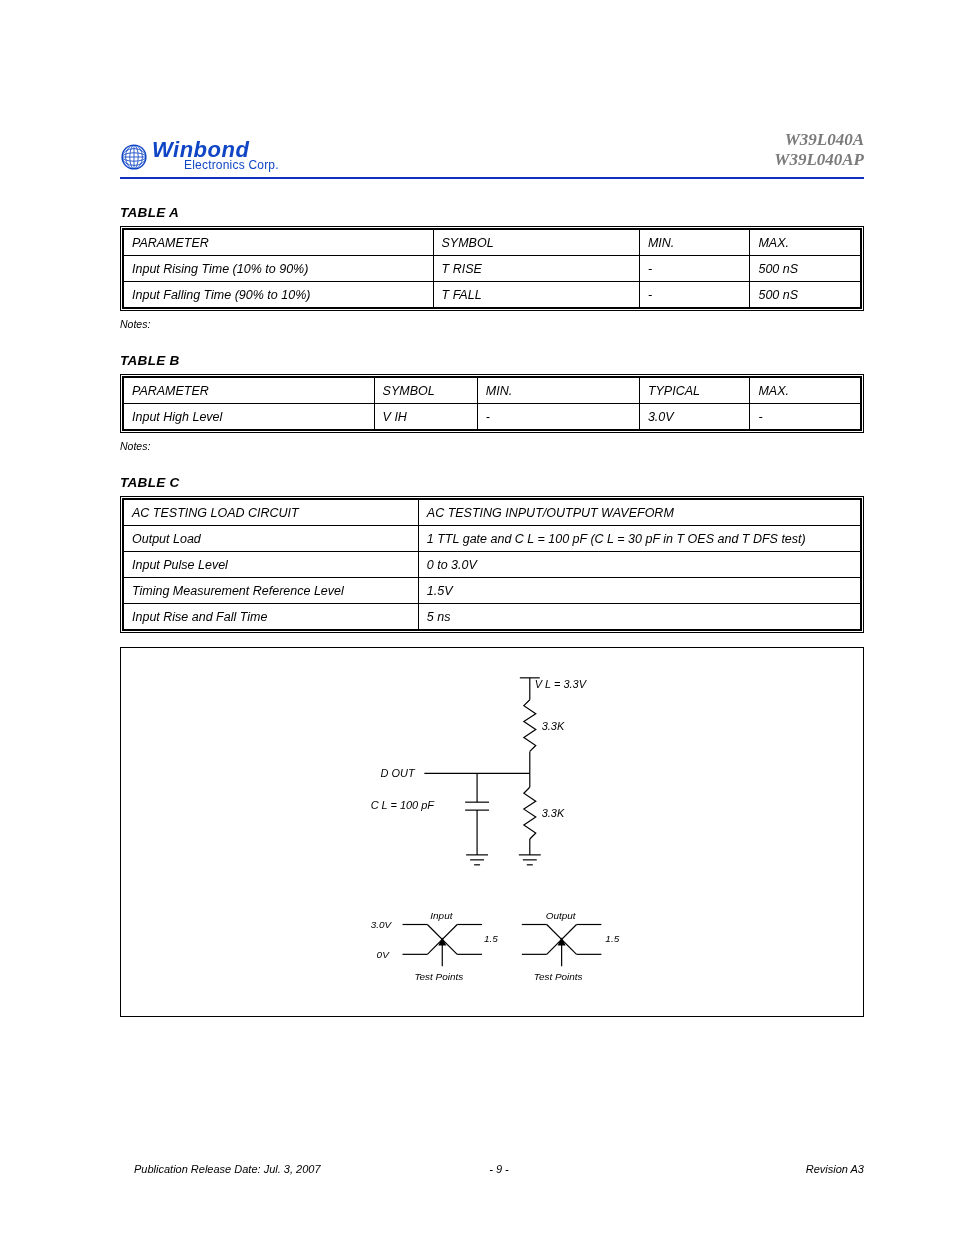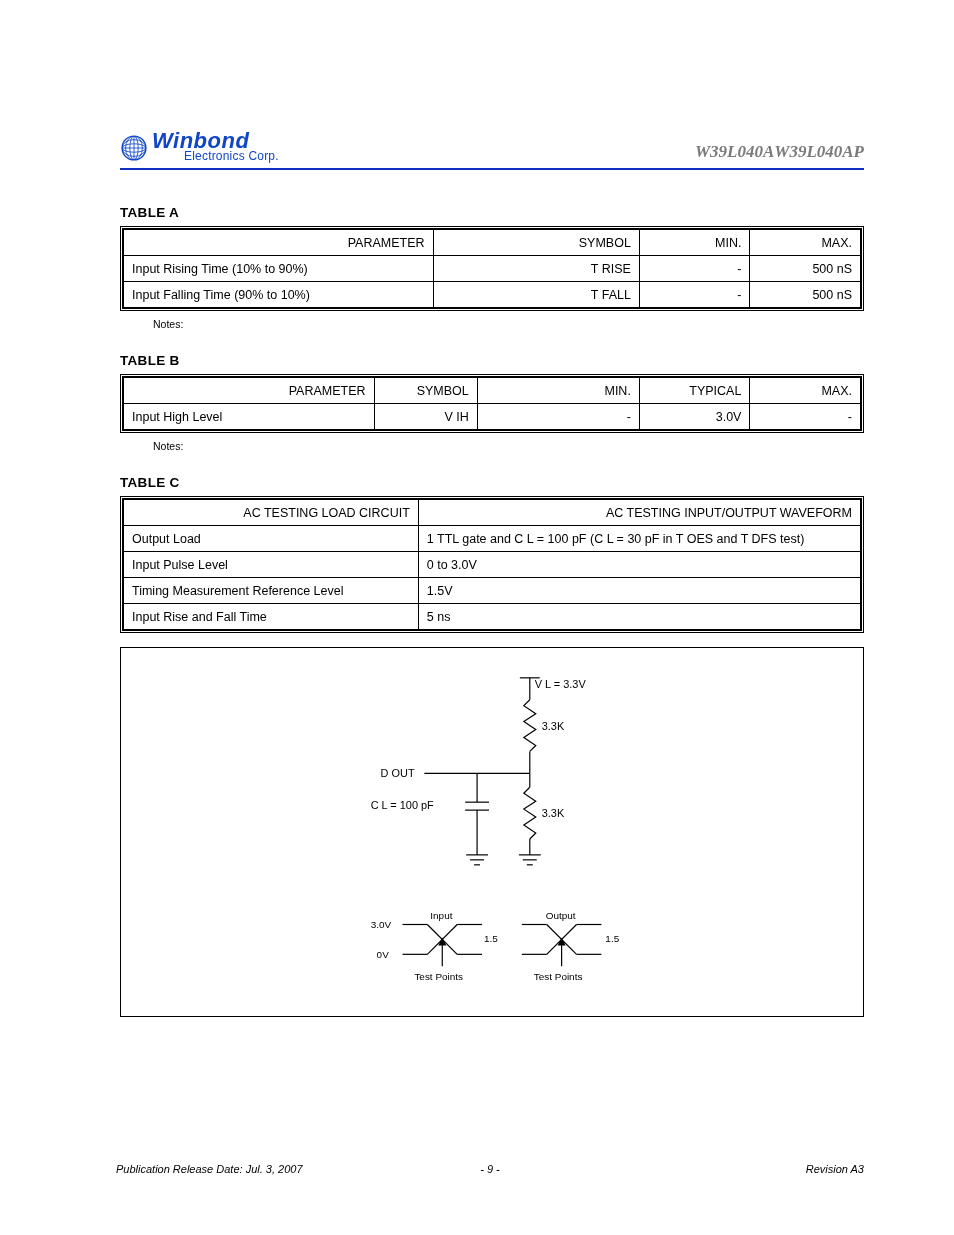--- a/index.html
+++ b/index.html
@@ -6,38 +6,38 @@
   html, body { width: 954px; height: 1235px; background: #fff; font-family: Arial, Helvetica, sans-serif; color: #000; }
   .page { position: relative; width: 954px; height: 1235px; padding: 110px 90px 60px 60px; }
   .header { position: absolute; top: 130px; left: 120px; right: 90px; }
   .logo-row { display: flex; align-items: flex-end; justify-content: space-between; }
   .logo { display: flex; align-items: flex-end; gap: 4px; }
   .logo-globe { width: 28px; height: 28px; }
   .logo-text { display: flex; flex-direction: column; line-height: 1; }
   .logo-word { display: flex; align-items: baseline; font-weight: 700; font-style: italic; }
   .logo-nuvo { color: #1046C6; font-size: 22px; letter-spacing: 0.5px; }
   .logo-sub { color: #1046C6; font-size: 12px; margin-left: 32px; margin-top: -2px; letter-spacing: 0.2px; }
-  .part { display: flex; flex-direction: row; align-items: flex-end; font-family: Georgia, 'Times New Roman', serif; font-style: italic; font-weight: 700; color: #7b7b7b; font-size: 17px; line-height: 1.2; }
+  .part { display: flex; flex-direction: column; align-items: flex-end; font-family: Georgia, 'Times New Roman', serif; font-style: italic; font-weight: 700; color: #7b7b7b; font-size: 17px; line-height: 1.2; }
   .hr-blue { height: 2px; background: #1030c0; margin-top: 6px; }
-  .content { position: absolute; top: 195px; left: 120px; right: 90px; }
+  .content { position: absolute; top: 195px; left: 120px; right: 90px; font-style: italic; }
   .section-h { font-weight: 700; font-size: 13.5px; margin: 10px 0 6px 0; letter-spacing: 0.3px; }
   .section-h2 { font-weight: 700; font-size: 13.5px; margin: 22px 0 6px 0; letter-spacing: 0.3px; }
   .tbl-wrap { border: 3px double #000; }
   table { width: 100%; border-collapse: collapse; font-size: 12.5px; }
-  th, td { border: 1px solid #000; padding: 4px 8px; text-align: right; height: 26px; vertical-align: middle; }
+  th, td { border: 1px solid #000; padding: 4px 8px; text-align: left; height: 26px; vertical-align: middle; }
   th { font-weight: 400; }
   .left { text-align: left; }
-  .notes { font-size: 10.5px; margin-top: 6px; line-height: 1.35; margin-left: 33px; }
+  .notes { font-size: 10.5px; margin-top: 6px; line-height: 1.35; }
   .notes .lbl { display: inline; }
   .small-note { font-size: 10.5px; margin-top: 4px; }
   .diagram-box { border: 1px solid #000; margin-top: 14px; position: relative; height: 370px; }
   .diag-svg { position: absolute; inset: 0; width: 100%; height: 100%; }
   .d-txt { font-size: 11px; font-family: Arial, Helvetica, sans-serif; }
   .d-txt-s { font-size: 10px; font-family: Arial, Helvetica, sans-serif; }
-  .footer { position: absolute; bottom: 60px; left: 116px; right: 90px; display: flex; justify-content: space-between; font-size: 11px; font-style: italic; }
+  .footer { position: absolute; bottom: 60px; left: 134px; right: 90px; display: flex; justify-content: space-between; font-size: 11px; font-style: italic; }
 </style>
 </head>
 <body>
 
 <div class="page">
   <div class="header">
     <div class="logo-row">
       <div class="logo">
         <svg class="logo-globe" viewBox="0 0 40 40">
           <defs>

